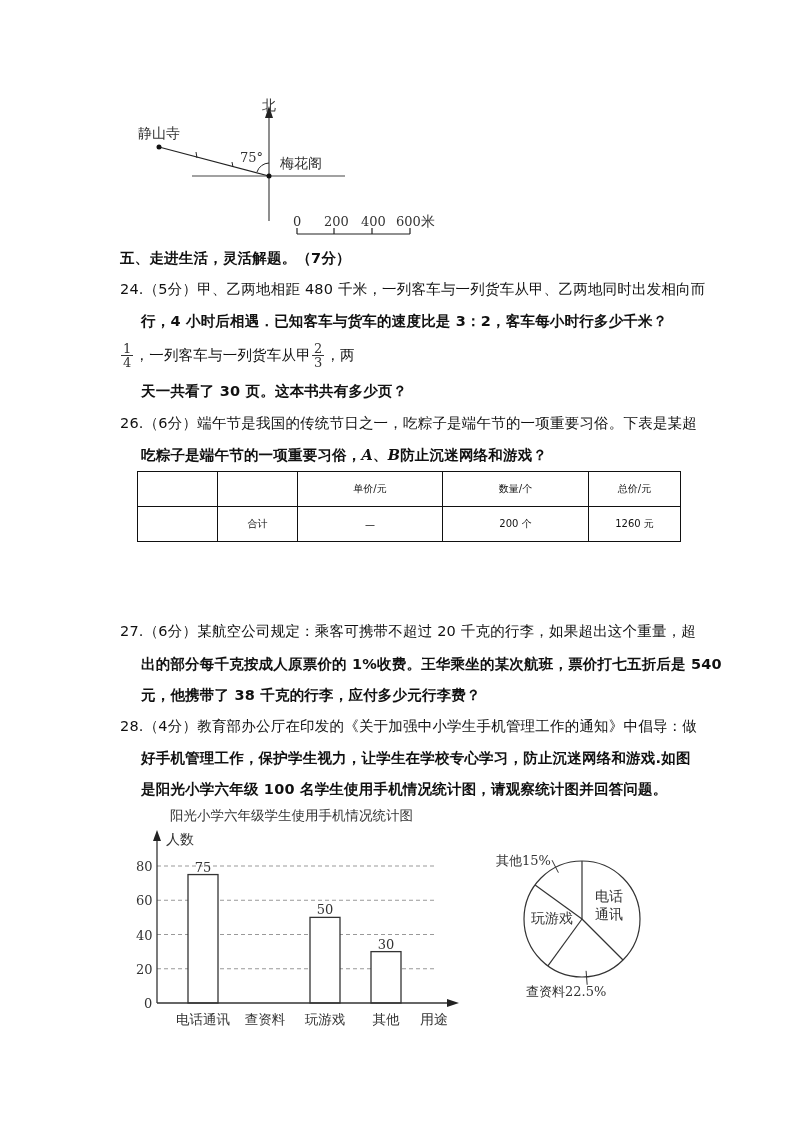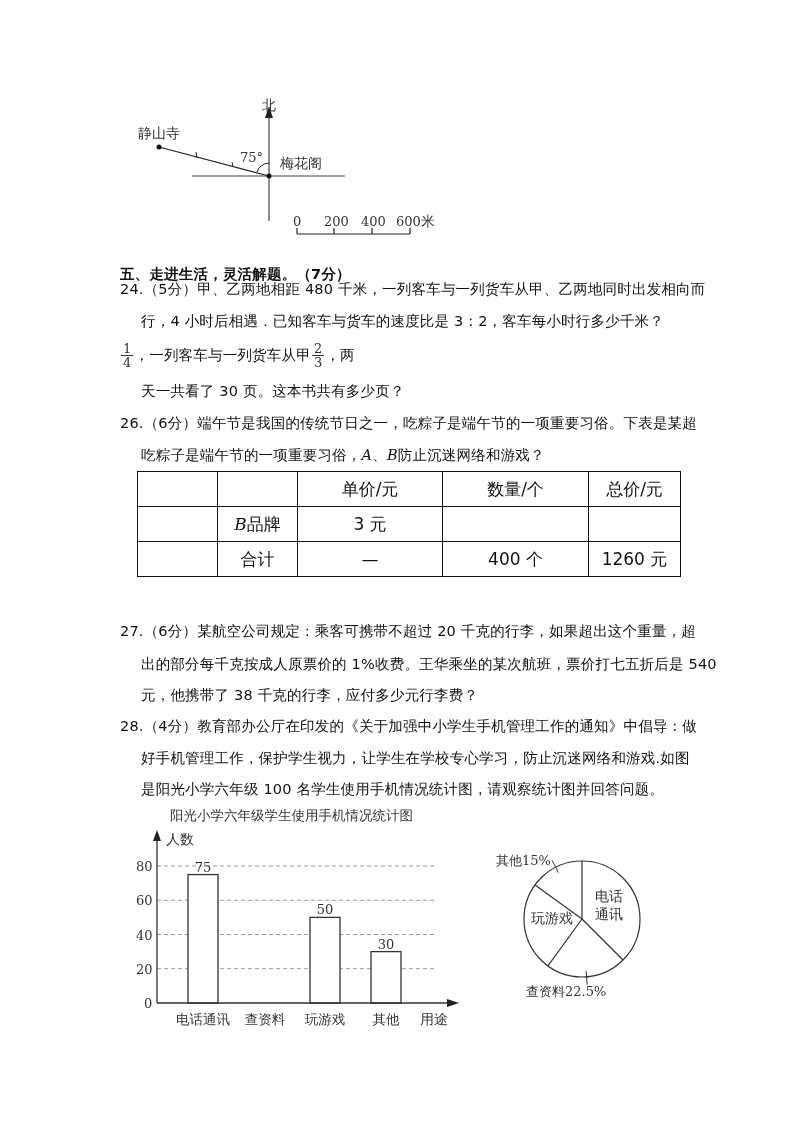--- a/index.html
+++ b/index.html
@@ -1,25 +1,25 @@
 <!DOCTYPE html>
 <html><head>
 <meta charset="utf-8">
 <style>
   html, body { margin: 0; padding: 0; background: #ffffff; }
   body { width: 794px; height: 1123px; position: relative; overflow: hidden;
          font-family: "DejaVu Sans", sans-serif; color: #111; }
   .abs { position: absolute; }
   .line { position: absolute; left: 120px; font-size: 14.5px; line-height: 20px; white-space: nowrap; letter-spacing: 0.2px; }
-  .indent { left: 141px; }
-  .heading { font-weight: bold; font-size: 14.5px; margin-top: 16px; }
+  .indent { left: 141px; font-weight: bold; }
+  .heading { font-weight: bold; font-size: 14.5px; }
   .frac { display: inline-block; vertical-align: middle; text-align: center; font-family: "DejaVu Serif", serif; font-size: 13px; line-height: 13px; margin: 0 1px; color: #333; }
   .frac .num { display: block; border-bottom: 1px solid #333; padding: 0 2px; }
   .frac .den { display: block; padding: 0 2px; }
-  table.data { position: absolute; left: 137px; top: 471px; border-collapse: collapse; font-size: 17px; }
+  table.data { position: absolute; left: 137px; top: 471px; border-collapse: collapse; font-size: 10px; }
   table.data td { border: 1.2px solid #111; height: 34px; text-align: center; padding: 0; }
   svg text { font-family: "DejaVu Serif", serif; fill: #333; }
   .itl { font-style: italic; font-family: "DejaVu Serif", serif; }
 </style>
 </head>
 <body>
 
 <svg class="abs" style="left:130px;top:90px" width="320" height="150" viewBox="0 0 320 150">
   <line x1="62" y1="86" x2="215" y2="86" stroke="#444" stroke-width="1.2"></line>
   <line x1="139" y1="131" x2="139" y2="24" stroke="#444" stroke-width="1.2"></line>
@@ -67,30 +67,23 @@
   <tbody>
       <tr>
     <td style="width:79px"></td>
     <td style="width:79px"></td>
     <td style="width:144px">单价/元</td>
     <td style="width:145px">数量/个</td>
     <td style="width:91px">总价/元</td>
   </tr>
   <tr>
     <td></td>
-    <td><span class="itl">B</span><span>品牌</span></td>
-    <td>3 元</td>
-    <td></td>
-    <td></td>
-  </tr>
-  <tr>
-    <td></td>
     <td><span>合计</span></td>
     <td>—</td>
-    <td>400 个</td>
+    <td>200 个</td>
     <td>1260 元</td>
   </tr>
 </tbody>
   </table>
 
 <div class="line" style="top:621px">27.（6分）某航空公司规定：乘客可携带不超过 20 千克的行李，如果超出这个重量，超</div>
 <div class="line indent" style="top:654px">出的部分每千克按成人原票价的 1%收费。王华乘坐的某次航班，票价打七五折后是 540</div>
 <div class="line indent" style="top:685px">元，他携带了 38 千克的行李，应付多少元行李费？</div>
 
 <div class="line" style="top:716px">28.（4分）教育部办公厅在印发的《关于加强中小学生手机管理工作的通知》中倡导：做</div>

